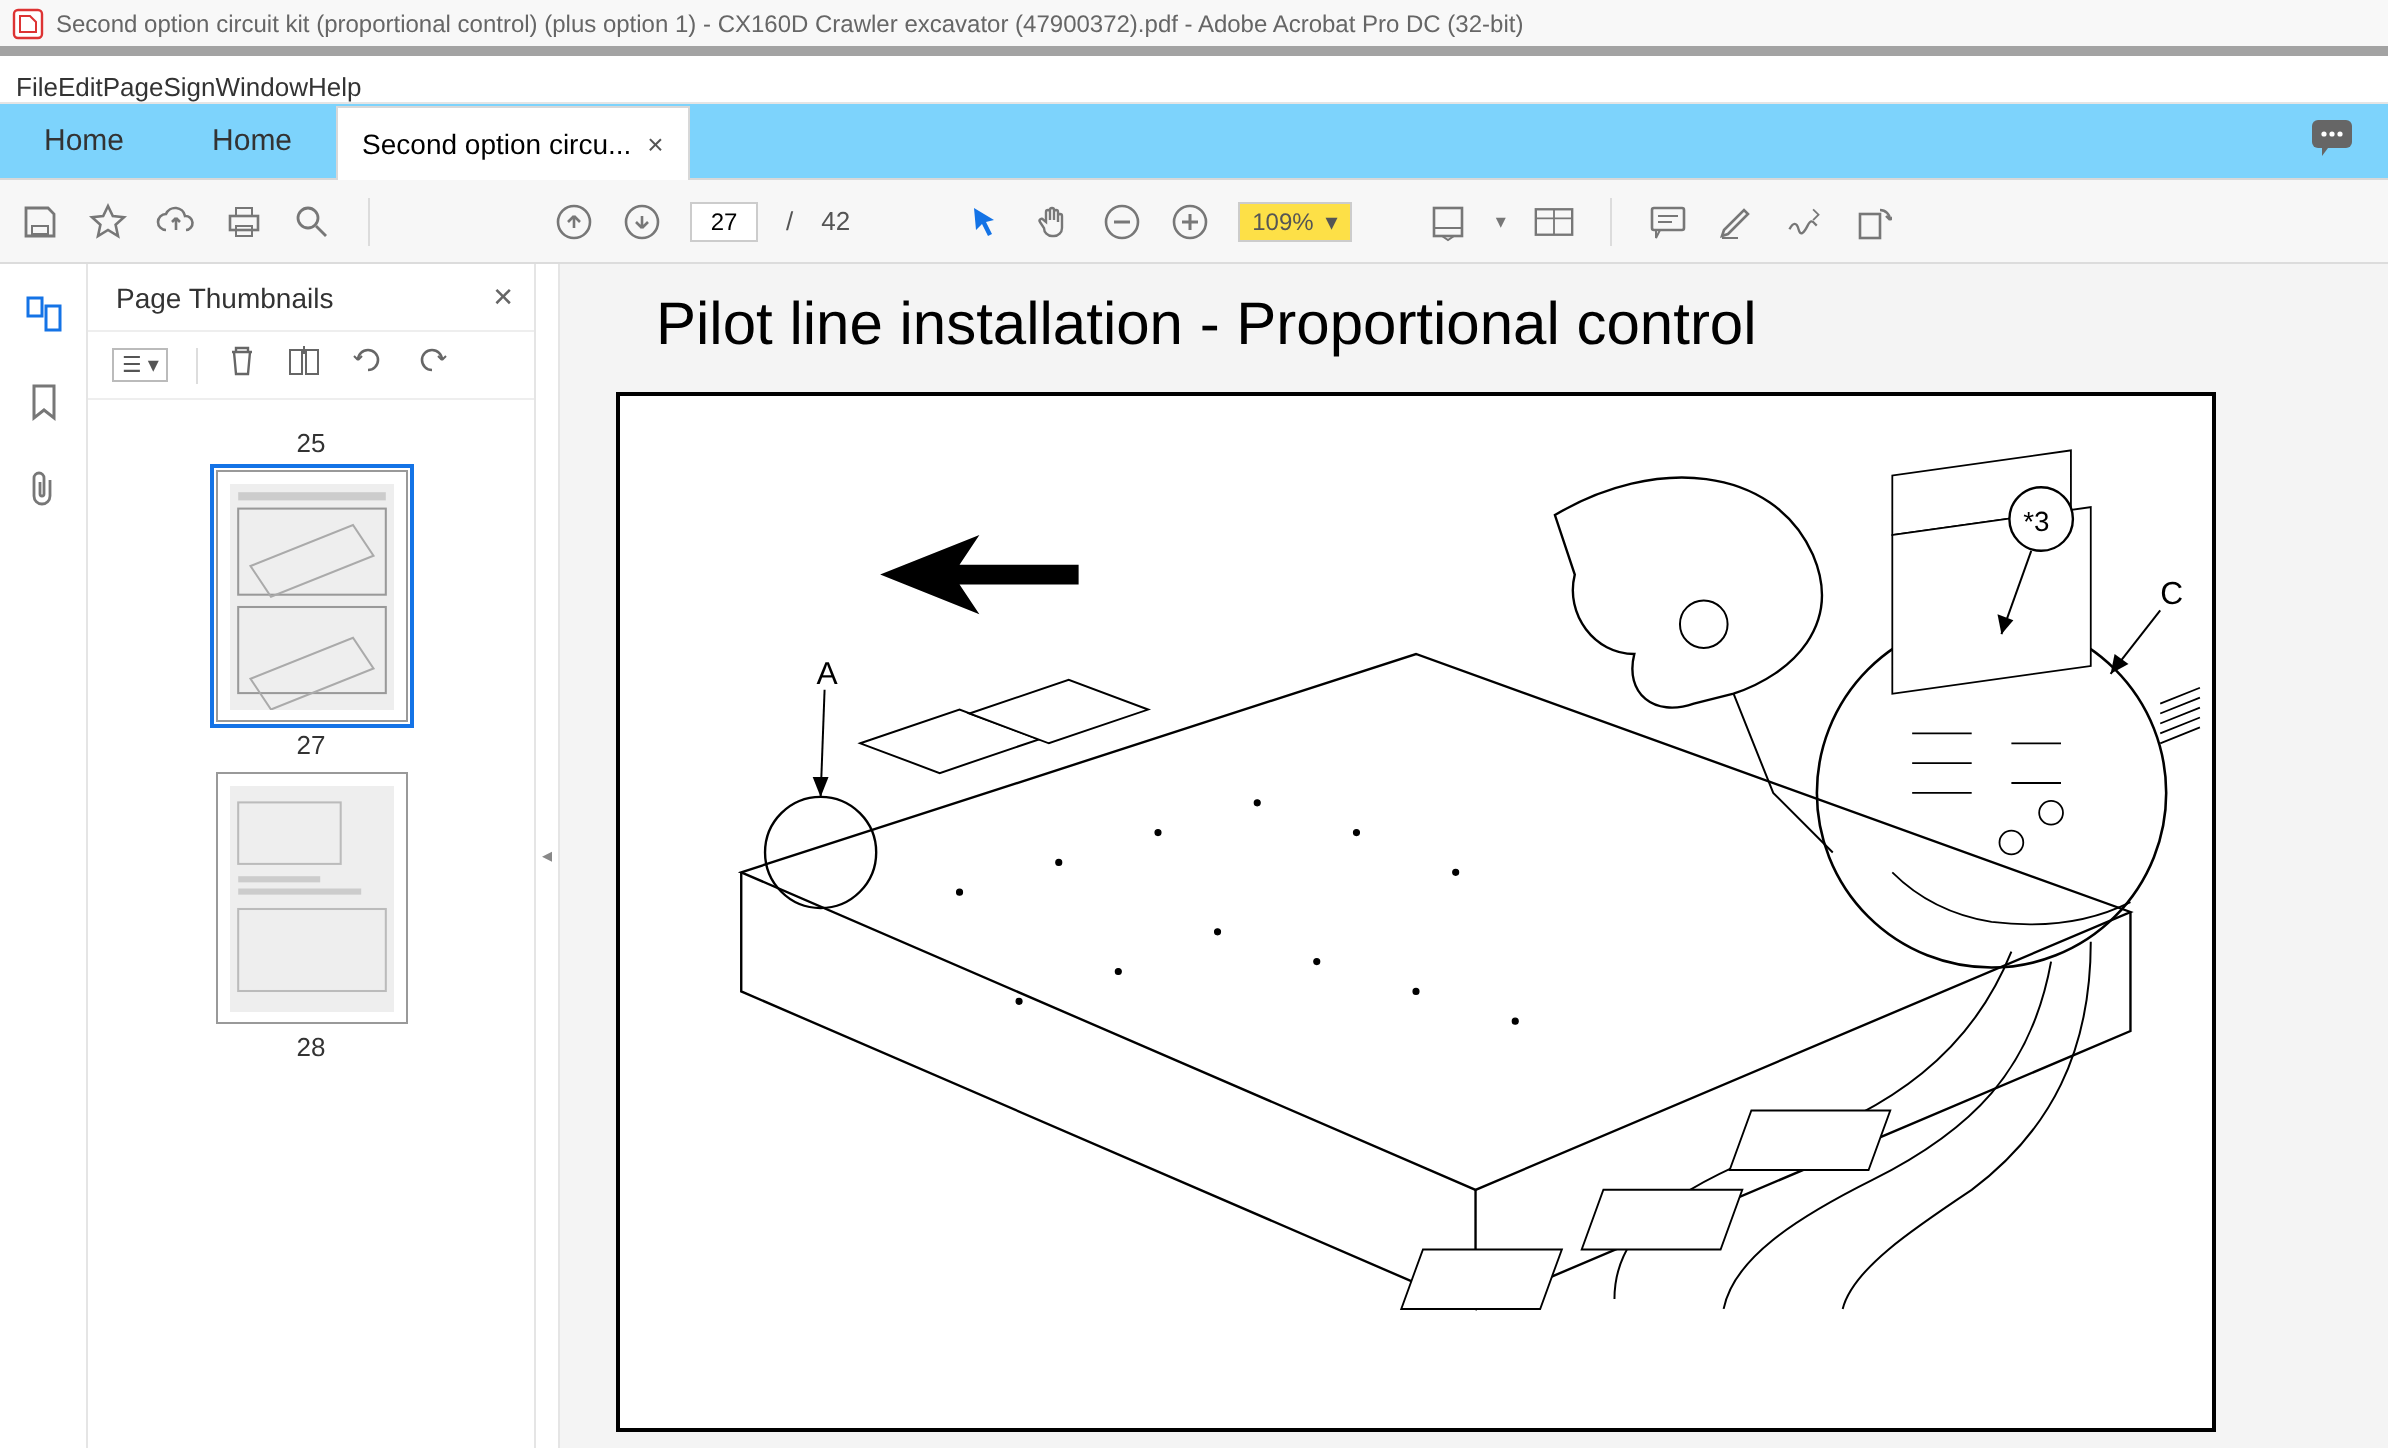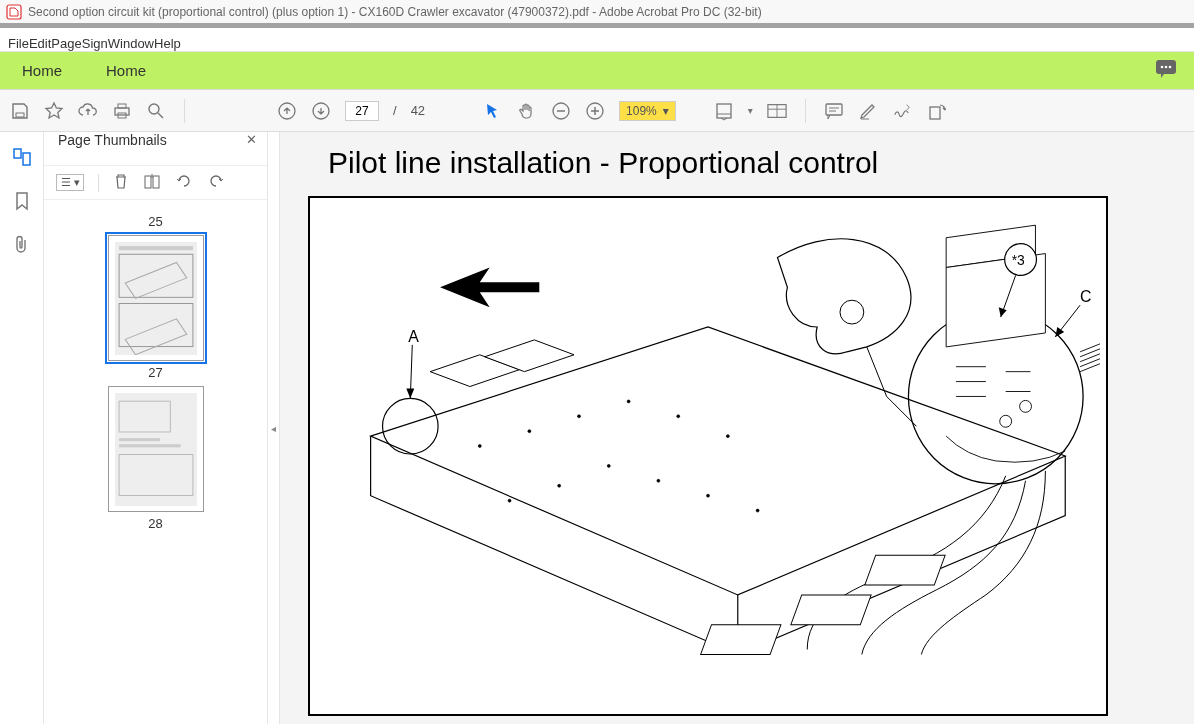--- a/index.html
+++ b/index.html
@@ -1,36 +1,36 @@
 <!DOCTYPE html>
 <html><head>
 <meta charset="utf-8">
 <style>
 * { margin: 0; padding: 0; box-sizing: border-box; font-family: "Segoe UI", Arial, sans-serif; }
 html, body { width: 1194px; height: 724px; overflow: hidden; background: #fff; }
 .titlebar { height: 28px; background: #f8f8f8; display: flex; align-items: center; padding: 0 6px; font-size: 12px; color: #666; border-bottom: 5px solid #a3a3a3; }
 .titlebar .pdf-ico { width: 16px; height: 16px; margin-right: 6px; display: inline-flex; align-items: center; justify-content: center; }
 .menubar { height: 24px; display: flex; align-items: flex-end; padding: 0 8px; font-size: 13px; color: #333; border-bottom: 1px solid #e5e5e5; }
 .menubar span { cursor: default; }
-.tabbar { height: 38px; background: #bef264; display: flex; align-items: stretch; border-bottom: 1px solid #d8d8d8; position: relative; }
+.tabbar { height: 38px; background: #7dd3fc; display: flex; align-items: stretch; border-bottom: 1px solid #d8d8d8; position: relative; }
 .tabbar .wtab { padding: 0 22px; display: flex; align-items: center; font-size: 15px; color: #333; cursor: default; }
 .tabbar .doc-tab { background: #fff; border-top: 1px solid #d8d8d8; border-left: 1px solid #d8d8d8; border-right: 1px solid #d8d8d8; display: flex; align-items: center; padding: 0 12px; font-size: 14px; gap: 8px; position: relative; top: 1px; }
 .tabbar .doc-tab .close { font-size: 14px; color: #555; }
 .tabbar .bubble { position: absolute; right: 16px; top: 6px; color: #666; }
 .toolbar { height: 42px; background: #f7f7f7; display: flex; align-items: center; padding: 0 10px; gap: 14px; border-bottom: 1px solid #dcdcdc; font-size: 13px; color: #555; }
 .toolbar .sep { width: 1px; height: 24px; background: #dcdcdc; margin: 0 4px; }
 .toolbar .ico { width: 20px; height: 20px; display: inline-flex; align-items: center; justify-content: center; color: #555; cursor: default; }
 .toolbar input.page { width: 34px; height: 20px; border: 1px solid #ccc; background: #fff; text-align: center; font-size: 12px; }
 .toolbar .zoom-box { border: 1px solid #ccc; background: #fde047; padding: 2px 6px; font-size: 12px; display: flex; align-items: center; gap: 6px; }
 .main { display: flex; height: calc(724px - 28px - 24px - 38px - 42px); }
 .rail { width: 44px; background: #fff; border-right: 1px solid #e5e5e5; display: flex; flex-direction: column; align-items: center; padding-top: 14px; gap: 22px; color: #666; }
 .rail .ico { width: 22px; height: 22px; display: flex; align-items: center; justify-content: center; }
 .rail .ico.active { color: #1473e6; }
 .side { width: 224px; border-right: 1px solid #e5e5e5; background: #fff; display: flex; flex-direction: column; }
-.side-hdr { height: 34px; display: flex; justify-content: space-between; padding: 0 10px 0 14px; font-size: 14px; color: #333; border-bottom: 1px solid #eee; }
+.side-hdr { height: 34px; display: flex; align-items: center; justify-content: space-between; padding: 0 10px 0 14px; font-size: 14px; color: #333; border-bottom: 1px solid #eee; }
 .side-tools { height: 34px; display: flex; align-items: center; gap: 14px; padding: 0 12px; color: #555; border-bottom: 1px solid #eee; }
 .thumbs { flex: 1; overflow: hidden; padding: 8px 0; text-align: center; font-size: 13px; color: #333; }
 .thumbs .th { margin: 6px auto 4px; }
 .thumbs .th .pg { width: 96px; height: 126px; border: 1px solid #999; margin: 0 auto; background: #fff; position: relative; }
 .thumbs .th .pg.sel { outline: 2px solid #1473e6; outline-offset: 1px; }
 .thumbs .th .pg .mini { position: absolute; inset: 6px; background: linear-gradient(#eee 0 0) no-repeat; }
 .thumbs .label { margin-top: 4px; }
 .collapse { width: 12px; background: #fff; border-right: 1px solid #e5e5e5; display: flex; align-items: center; justify-content: center; color: #888; font-size: 10px; }
 .viewer { flex: 1; background: #f4f4f4; overflow: hidden; padding: 14px 11px 0 28px; }
 .doc-title { font-size: 30px; font-weight: 400; color: #000; margin-bottom: 16px; margin-left: 20px; }
@@ -56,20 +56,24 @@
   <span>Edit</span>
   <span>Page</span>
   <span>Sign</span>
   <span>Window</span>
   <span>Help</span>
 </div>
 
 <div class="tabbar">
   <div class="wtab">Home</div>
   <div class="wtab">Home</div>
+  <div class="doc-tab">
+    <span>Second option circu...</span>
+    <span class="close">×</span>
+  </div>
   <span class="bubble">
     <svg width="24" height="22" viewBox="0 0 24 22">
         <rect x="2" y="2" width="20" height="14" rx="3" fill="#666"></rect>
         <path d="M10 16l-3 4v-4" fill="#666"></path>
         <circle cx="8" cy="9" r="1.3" fill="#fff"></circle>
         <circle cx="12" cy="9" r="1.3" fill="#fff"></circle>
         <circle cx="16" cy="9" r="1.3" fill="#fff"></circle>
       </svg>
   </span>
 </div>

